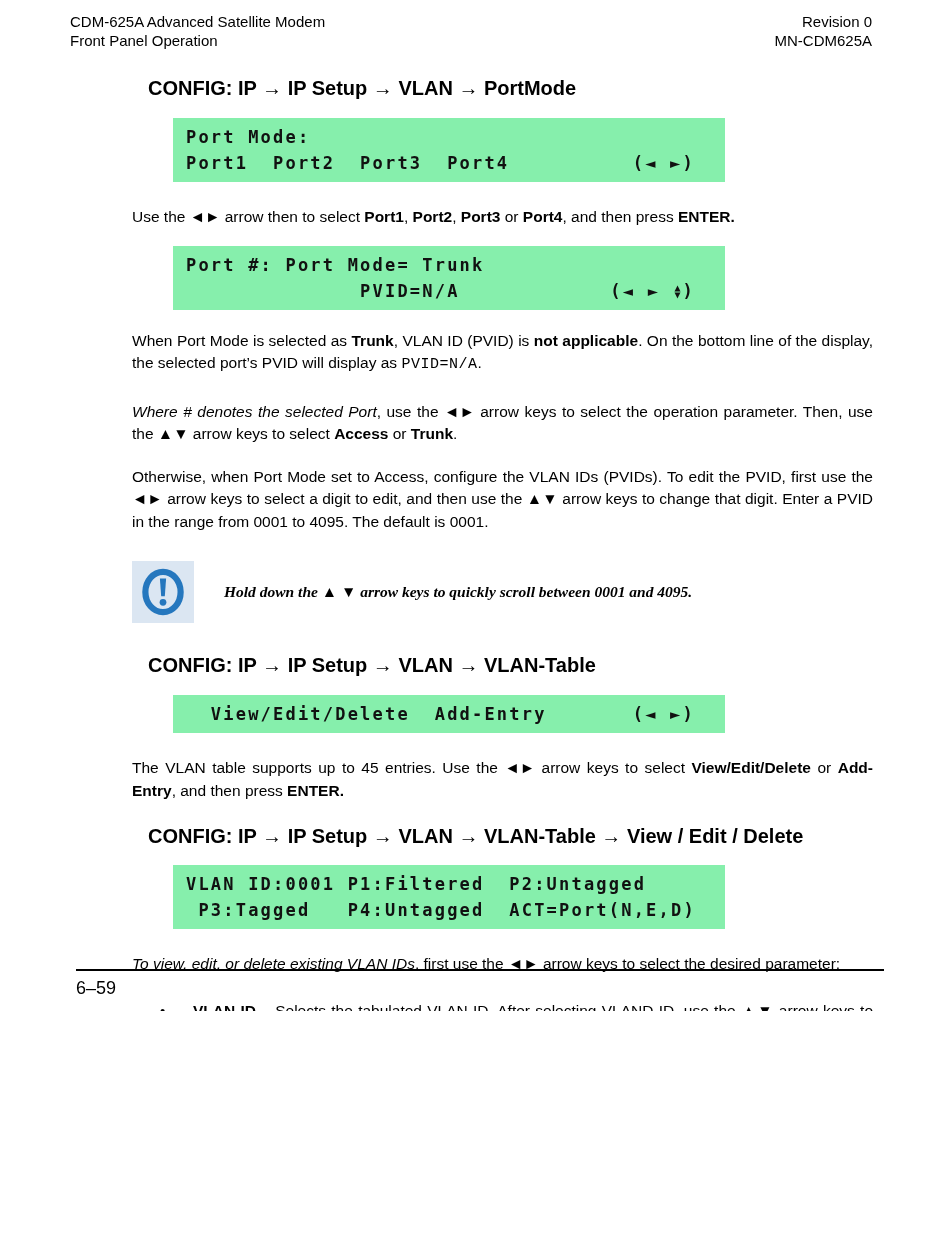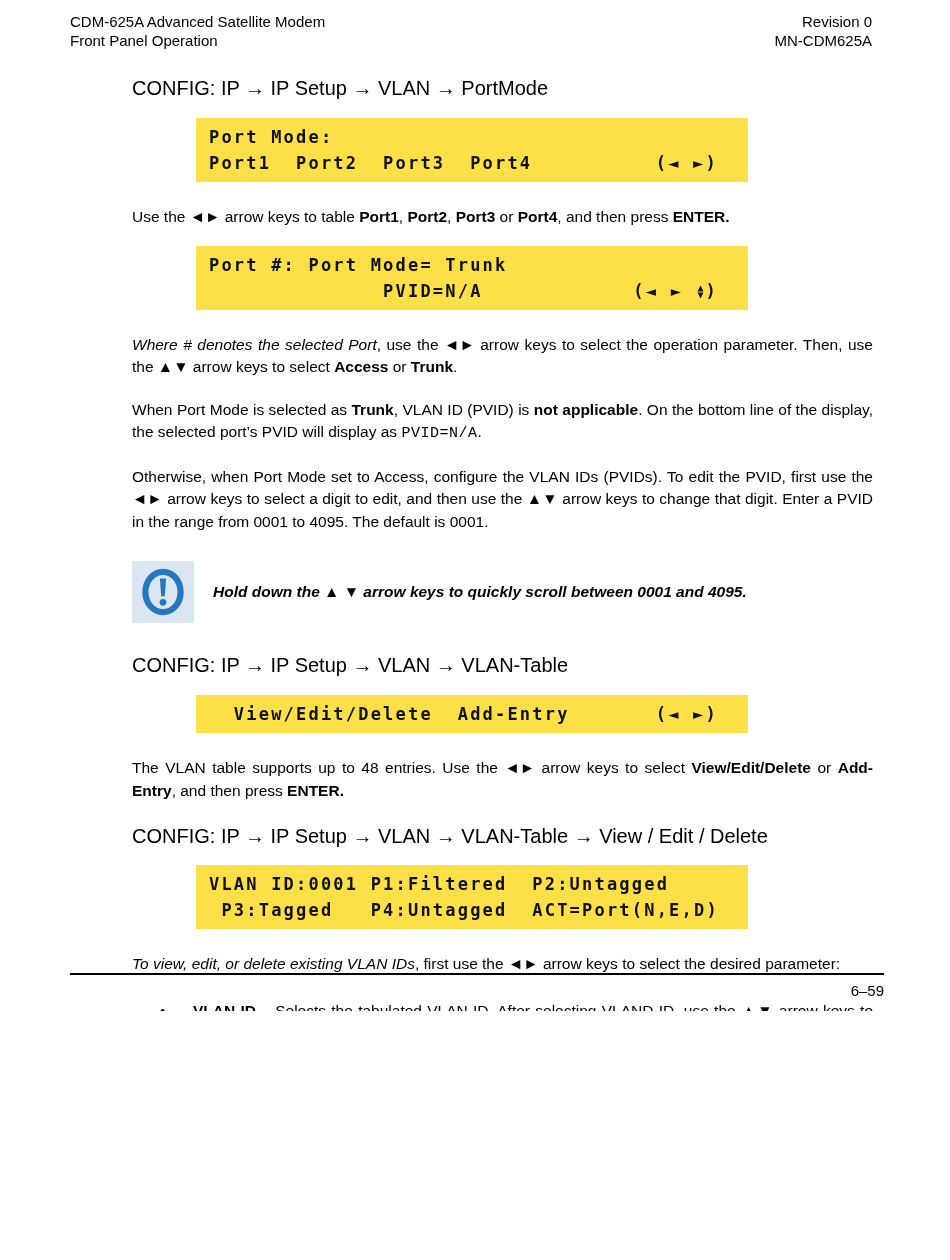--- a/index.html
+++ b/index.html
@@ -4,48 +4,48 @@
 <style>
   html,body{margin:0;padding:0;background:#fff;}
   .page{position:relative;width:950px;height:1011px;overflow:hidden;background:#fff;
         font-family:"Liberation Sans",sans-serif;color:#000;}
   
   .hdr{display:flex;justify-content:space-between;padding:12px 78px 0 70px;
        font-size:15px;line-height:19px;}
   .hdr-right{text-align:right;}
   
   main{padding:0 77px 0 132px;}
-  .cfg-heading{font-size:20px;font-weight:normal;margin:28px 0 0 0;line-height:25px;}
+  .cfg-heading{font-size:20px;font-weight:bold;margin:28px 0 0 16px;line-height:25px;}
   .h1{margin-top:26px;}
   
-  .lcd{width:539px;margin:17px 0 0 64px;background:#fde047;padding:6px 0 6px 13px;
+  .lcd{width:539px;margin:17px 0 0 41px;background:#86efac;padding:6px 0 6px 13px;
        font-family:"DejaVu Sans Mono","Liberation Mono",monospace;
        font-size:17px;font-weight:bold;letter-spacing:2.2px;line-height:26px;color:#111;}
   .lcd-row{display:flex;align-items:center;}
   .lcd-text{white-space:pre;}
   .lcd-nav{margin-left:auto;margin-right:30px;white-space:pre;display:inline-flex;align-items:center;}
   .updown{display:inline-flex;flex-direction:column;align-items:center;
           font-size:10px;line-height:7px;letter-spacing:0;margin:0 2px 0 2px;}
   
   .body-p{margin:24px 0 0 0;font-size:15.5px;line-height:22.5px;text-align:justify;}
   .mt20{margin-top:20px;}
   .b{font-weight:bold;}
   .i{font-style:italic;}
   .m{font-family:"Liberation Mono","DejaVu Sans Mono",monospace;font-size:15px;letter-spacing:0.5px;}
   
   .note{display:flex;align-items:center;margin-top:28px;}
   .note-icon{width:62px;height:62px;background:#dbe6f2;display:flex;align-items:center;
              justify-content:center;flex:0 0 auto;}
-  .note-text{font-weight:bold;font-style:italic;font-size:15.5px;margin-left:19px;line-height:22px;}
+  .note-text{font-weight:bold;font-style:italic;font-size:15.5px;margin-left:30px;line-height:22px;font-family:Liberation Serif, serif;}
   
   .bullet{display:flex;margin:24px 0 0 28px;font-size:15.5px;line-height:22.5px;}
   .bullet-dot{flex:0 0 33px;font-size:15px;}
   .bullet-text{text-align:justify;}
   
-  .footer{position:absolute;left:70px;right:66px;bottom:12px;text-align:right;font-size:15px;}
+  .footer{position:absolute;left:76px;right:66px;bottom:12px;text-align:left;font-size:18px;}
   .footer-rule{border:none;border-top:2px solid #000;margin:0 0 7px 0;}
 </style>
 </head>
 <body>
 
 <div class="page">
 
   <div class="hdr">
     <div class="hdr-left">
       <div>CDM-625A Advanced Satellite Modem</div>
@@ -64,35 +64,35 @@
     <div class="lcd">
       <div class="lcd-row">
         <span class="lcd-text">Port Mode:</span>
       </div>
       <div class="lcd-row">
         <span class="lcd-text">Port1  Port2  Port3  Port4</span>
         <span class="lcd-nav">(◄ ►)</span>
       </div>
     </div>
 
-    <p class="body-p"><span>Use the </span><span>◄► </span><span>arrow keys to table </span><span class="b">Port1</span><span>, </span><span class="b">Port2</span><span>, </span><span class="b">Port3</span><span> or </span><span class="b">Port4</span><span>, and then press </span><span class="b">ENTER.</span></p>
+    <p class="body-p"><span>Use the </span><span>◄► </span><span>arrow then to select </span><span class="b">Port1</span><span>, </span><span class="b">Port2</span><span>, </span><span class="b">Port3</span><span> or </span><span class="b">Port4</span><span>, and then press </span><span class="b">ENTER.</span></p>
 
 
     <div class="lcd">
       <div class="lcd-row">
         <span class="lcd-text">Port #: Port Mode= Trunk</span>
       </div>
       <div class="lcd-row">
         <span class="lcd-text">              PVID=N/A</span>
         <span class="lcd-nav"><span>(</span><span>◄ </span><span>► </span><span class="updown"><span>▲</span><span>▼</span></span><span>)</span></span>
       </div>
     </div>
 
+    <p class="body-p mt20"><span>When Port Mode is selected as </span><span class="b">Trunk</span><span>, VLAN ID (PVID) is </span><span class="b">not applicable</span><span>. On the bottom line of the display, the selected port’s PVID will display as </span><span class="m">PVID=N/A</span><span>.</span></p>
     <p class="body-p"><span class="i">Where # denotes the selected Port</span><span>, use the ◄► arrow keys to select the operation parameter. Then, use the ▲▼ arrow keys to select </span><span class="b">Access</span><span> or </span><span class="b">Trunk</span><span>.</span></p>
-    <p class="body-p mt20"><span>When Port Mode is selected as </span><span class="b">Trunk</span><span>, VLAN ID (PVID) is </span><span class="b">not applicable</span><span>. On the bottom line of the display, the selected port’s PVID will display as </span><span class="m">PVID=N/A</span><span>.</span></p>
     <p class="body-p mt20"><span>Otherwise, when Port Mode set to Access, configure the VLAN IDs (PVIDs). To edit the PVID, first use the ◄► arrow keys to select a digit to edit, and then use the ▲▼ arrow keys to change that digit. Enter a PVID in the range from 0001 to 4095. The default is 0001.</span></p>
 
     <div class="note">
       <div class="note-icon">
         <svg width="52" height="56" viewBox="0 0 100 108" aria-hidden="true">
           <ellipse cx="50" cy="54" rx="34" ry="39" fill="none" stroke="#2577be" stroke-width="12"></ellipse>
           <path d="M44 28 h12 l-2.5 34 h-7 z" fill="#2577be"></path>
           <circle cx="50" cy="74" r="6.5" fill="#2577be"></circle>
         </svg>
       </div>
@@ -101,21 +101,21 @@
 
     <div class="cfg-heading" style="margin-top:30px;">CONFIG: IP → IP Setup → VLAN → VLAN-Table</div>
 
     <div class="lcd">
       <div class="lcd-row">
         <span class="lcd-text">  View/Edit/Delete  Add-Entry</span>
         <span class="lcd-nav">(◄ ►)</span>
       </div>
     </div>
 
-    <p class="body-p"><span>The VLAN table supports up to 48 entries. Use the ◄► arrow keys  to select </span><span class="b">View/Edit/Delete</span><span> or </span><span class="b">Add-Entry</span><span>, and then press </span><span class="b">ENTER.</span></p>
+    <p class="body-p"><span>The VLAN table supports up to 45 entries. Use the ◄► arrow keys  to select </span><span class="b">View/Edit/Delete</span><span> or </span><span class="b">Add-Entry</span><span>, and then press </span><span class="b">ENTER.</span></p>
 
     <div class="cfg-heading" style="margin-top:22px;">CONFIG: IP → IP Setup → VLAN → VLAN-Table → View / Edit / Delete</div>
 
     <div class="lcd" style="margin-top:16px;">
       <div class="lcd-row">
         <span class="lcd-text">VLAN ID:0001 P1:Filtered  P2:Untagged</span>
       </div>
       <div class="lcd-row">
         <span class="lcd-text"> P3:Tagged   P4:Untagged  ACT=Port(N,E,D)</span>
       </div>

